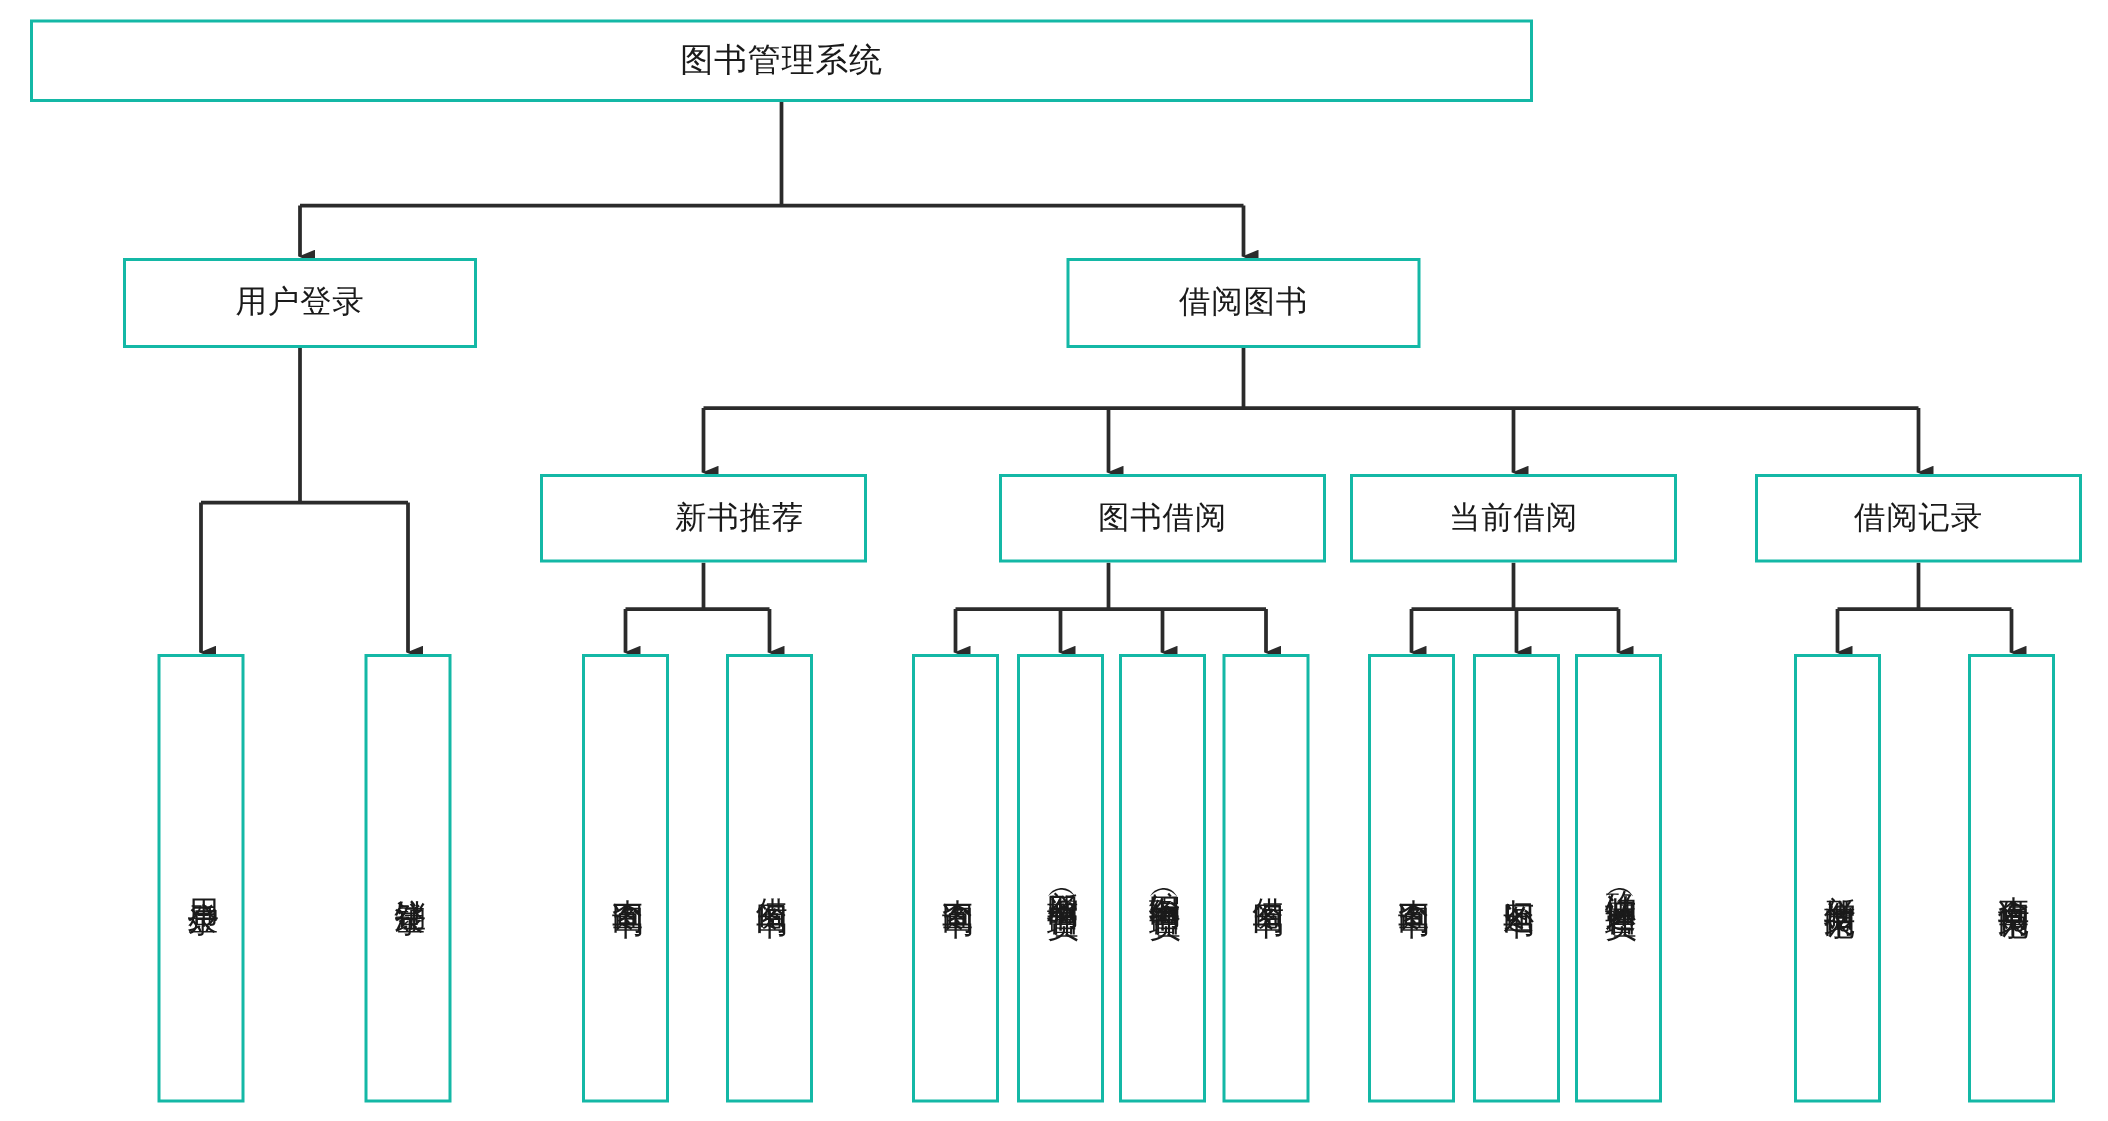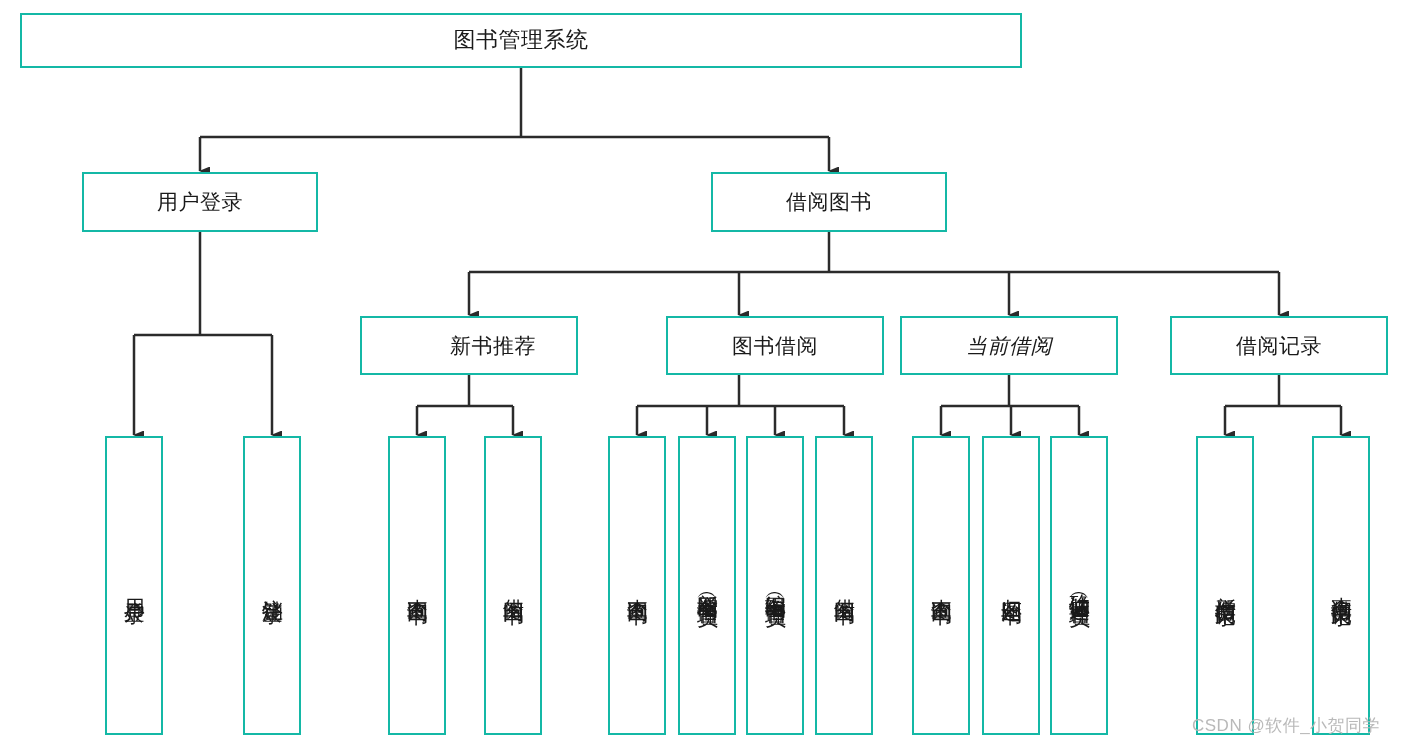--- a/index.html
+++ b/index.html
@@ -119,21 +119,21 @@
       </div>
       <div class="node-box" style="left: 711px; top: 172px; width: 236px; height: 60px;">
         <span class="node-label-h">借阅图书</span>
       </div>
       <div class="node-box" style="left: 360px; top: 316px; width: 218px; height: 59px; padding-left: 48px;">
         <span class="node-label-h">新书推荐</span>
       </div>
       <div class="node-box" style="left: 630px; top: 316px; width: 218px; height: 59px; margin-left: 36px;">
         <span class="node-label-h">图书借阅</span>
       </div>
-      <div class="node-box" style="left: 900px; top: 316px; width: 218px; height: 59px; font-style: italic;">
+      <div class="node-box" style="left: 900px; top: 316px; width: 218px; height: 59px;">
         <span class="node-label-h">当前借阅</span>
       </div>
       <div class="node-box" style="left: 1170px; top: 316px; width: 218px; height: 59px; text-align: right;">
         <span class="node-label-h">借阅记录</span>
       </div>
       <div class="node-box" style="left: 105px; top: 436px; width: 58px; height: 299px;">
         <span class="node-label-v">用户登录</span>
       </div>
       <div class="node-box" style="left: 243px; top: 436px; width: 58px; height: 299px;">
         <span class="node-label-v">注销登录</span>
@@ -166,14 +166,13 @@
         <span class="node-label-v">确认归还（管理员）</span>
       </div>
       <div class="node-box" style="left: 1196px; top: 436px; width: 58px; height: 299px;">
         <span class="node-label-v">新增借阅记录</span>
       </div>
       <div class="node-box" style="left: 1312px; top: 436px; width: 58px; height: 299px;">
         <span class="node-label-v">查询借阅记录</span>
       </div>
     </div>
 
-  <div class="watermark" style="left: 1192px; top: 714px; color: rgb(185, 185, 185);">CSDN @软件_小贺同学</div>
 </div>
 
 </body></html>

